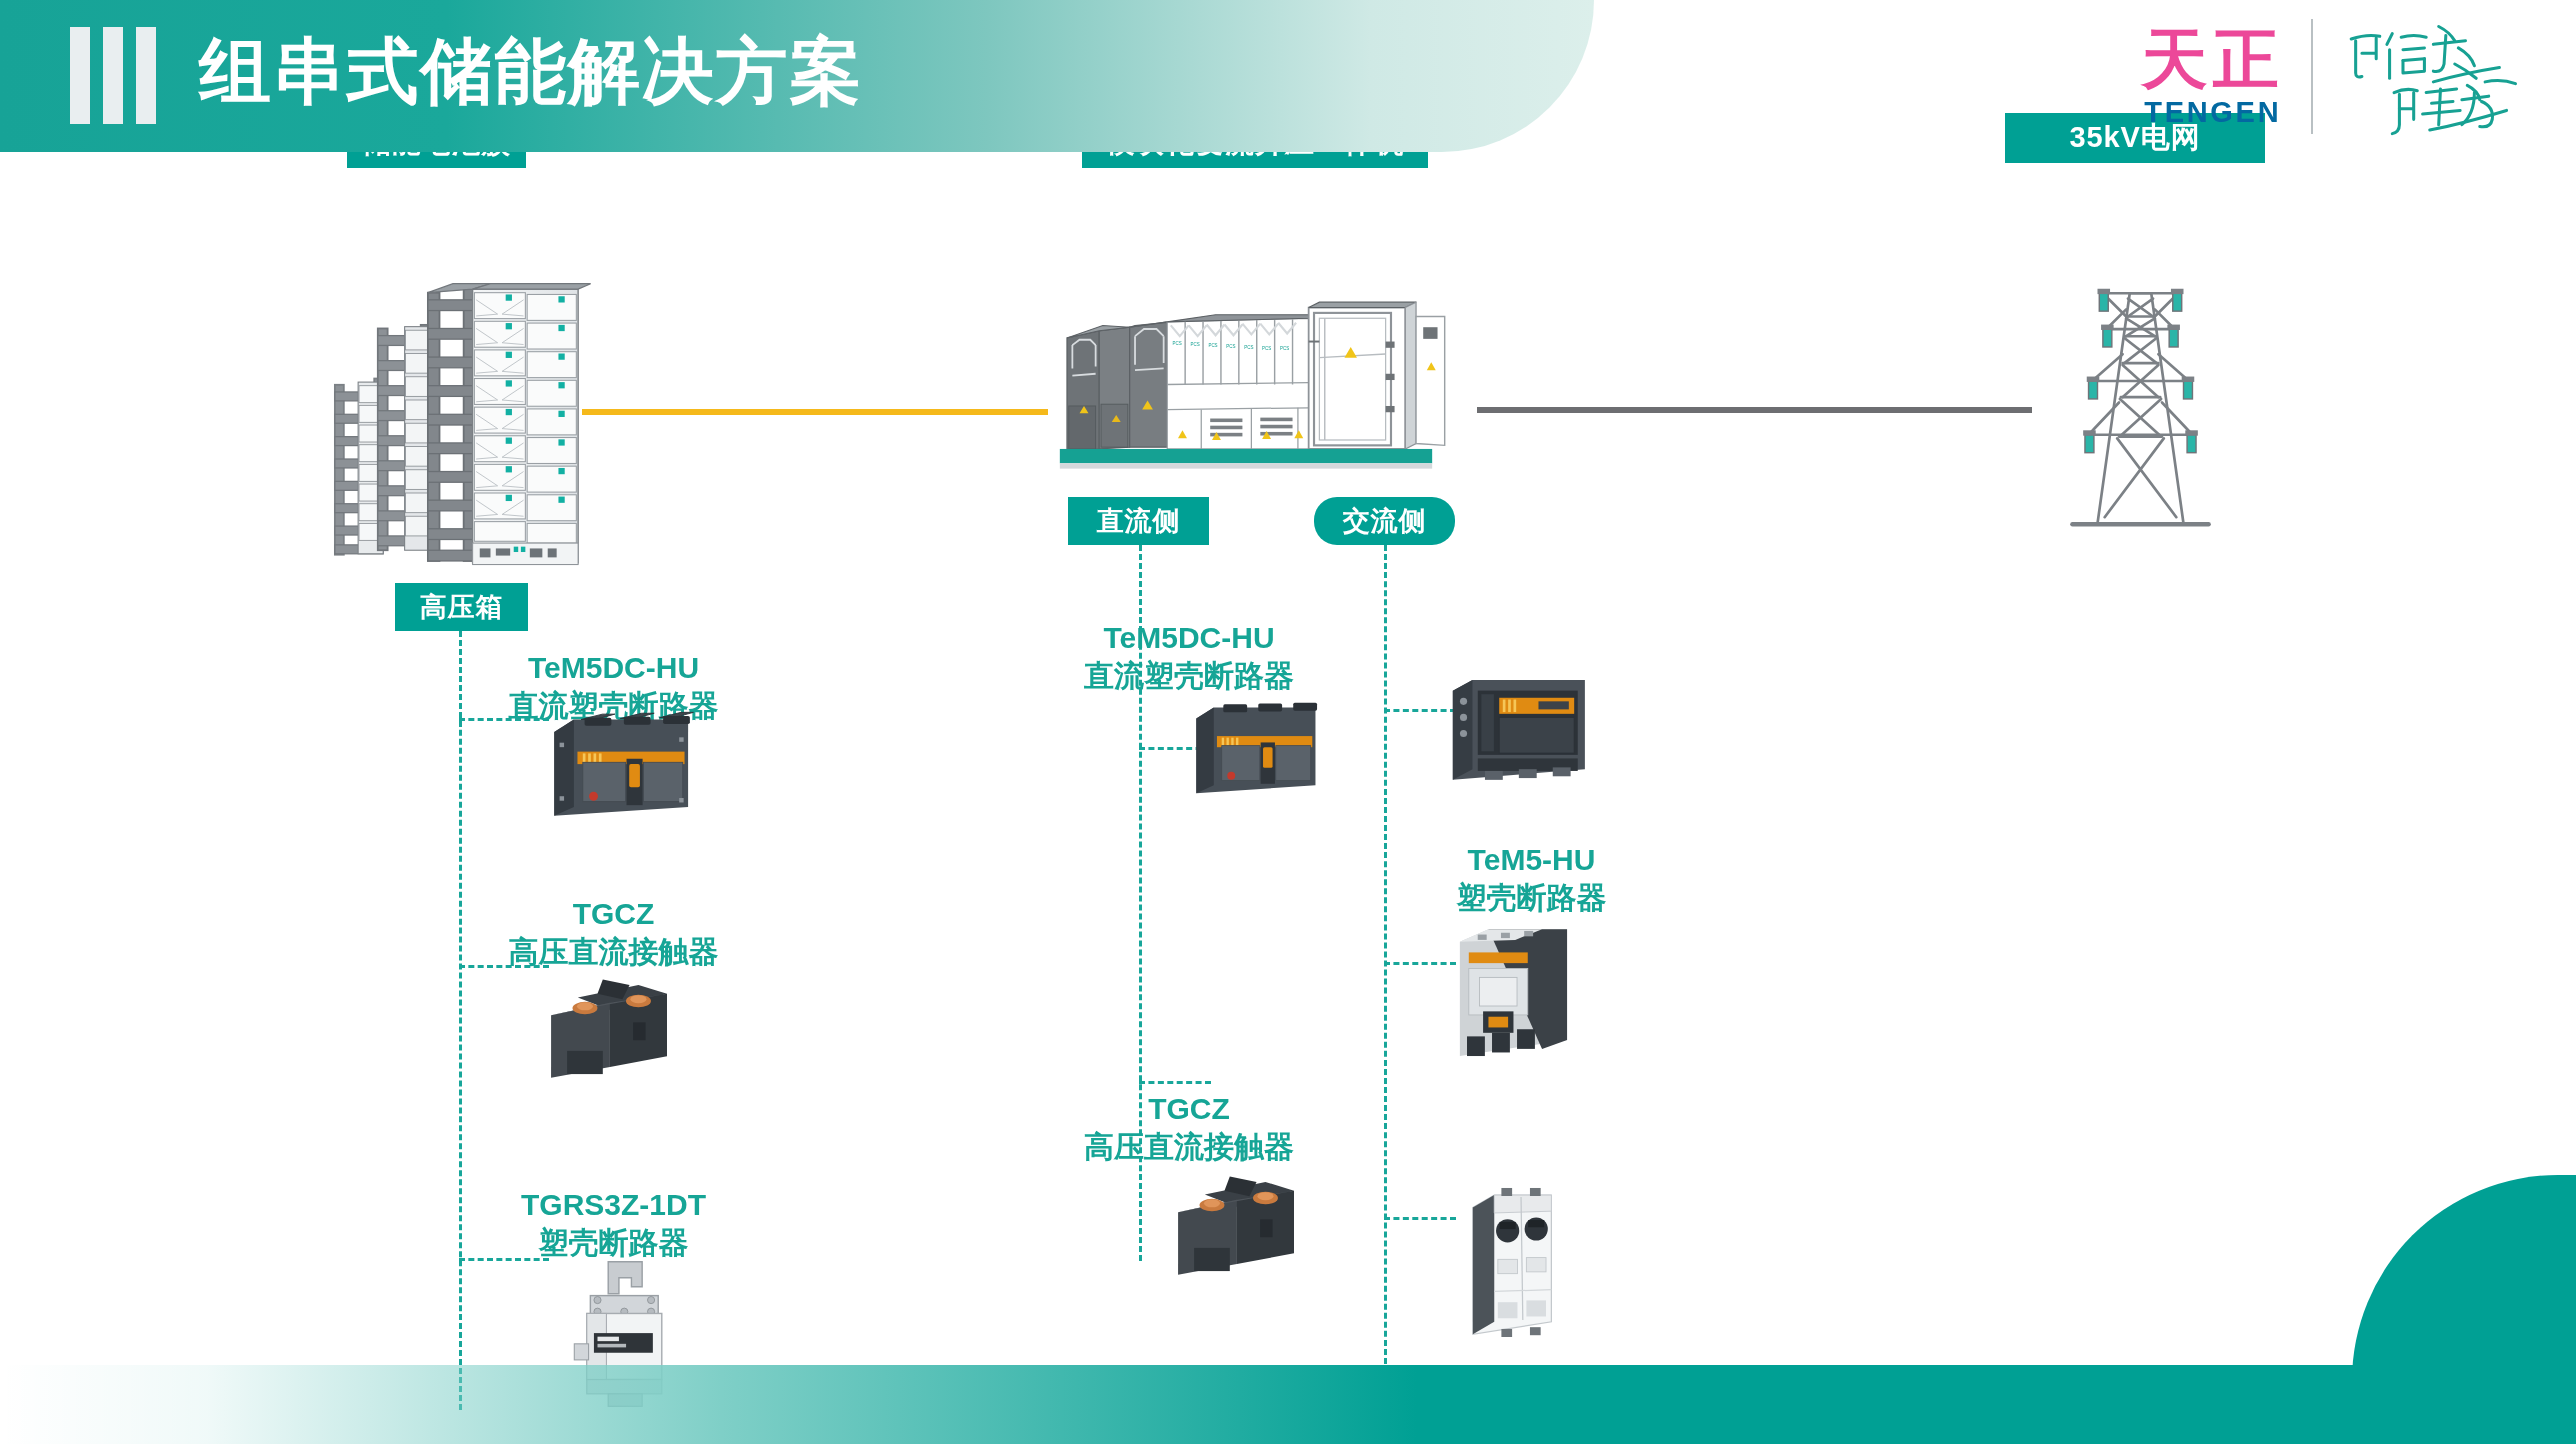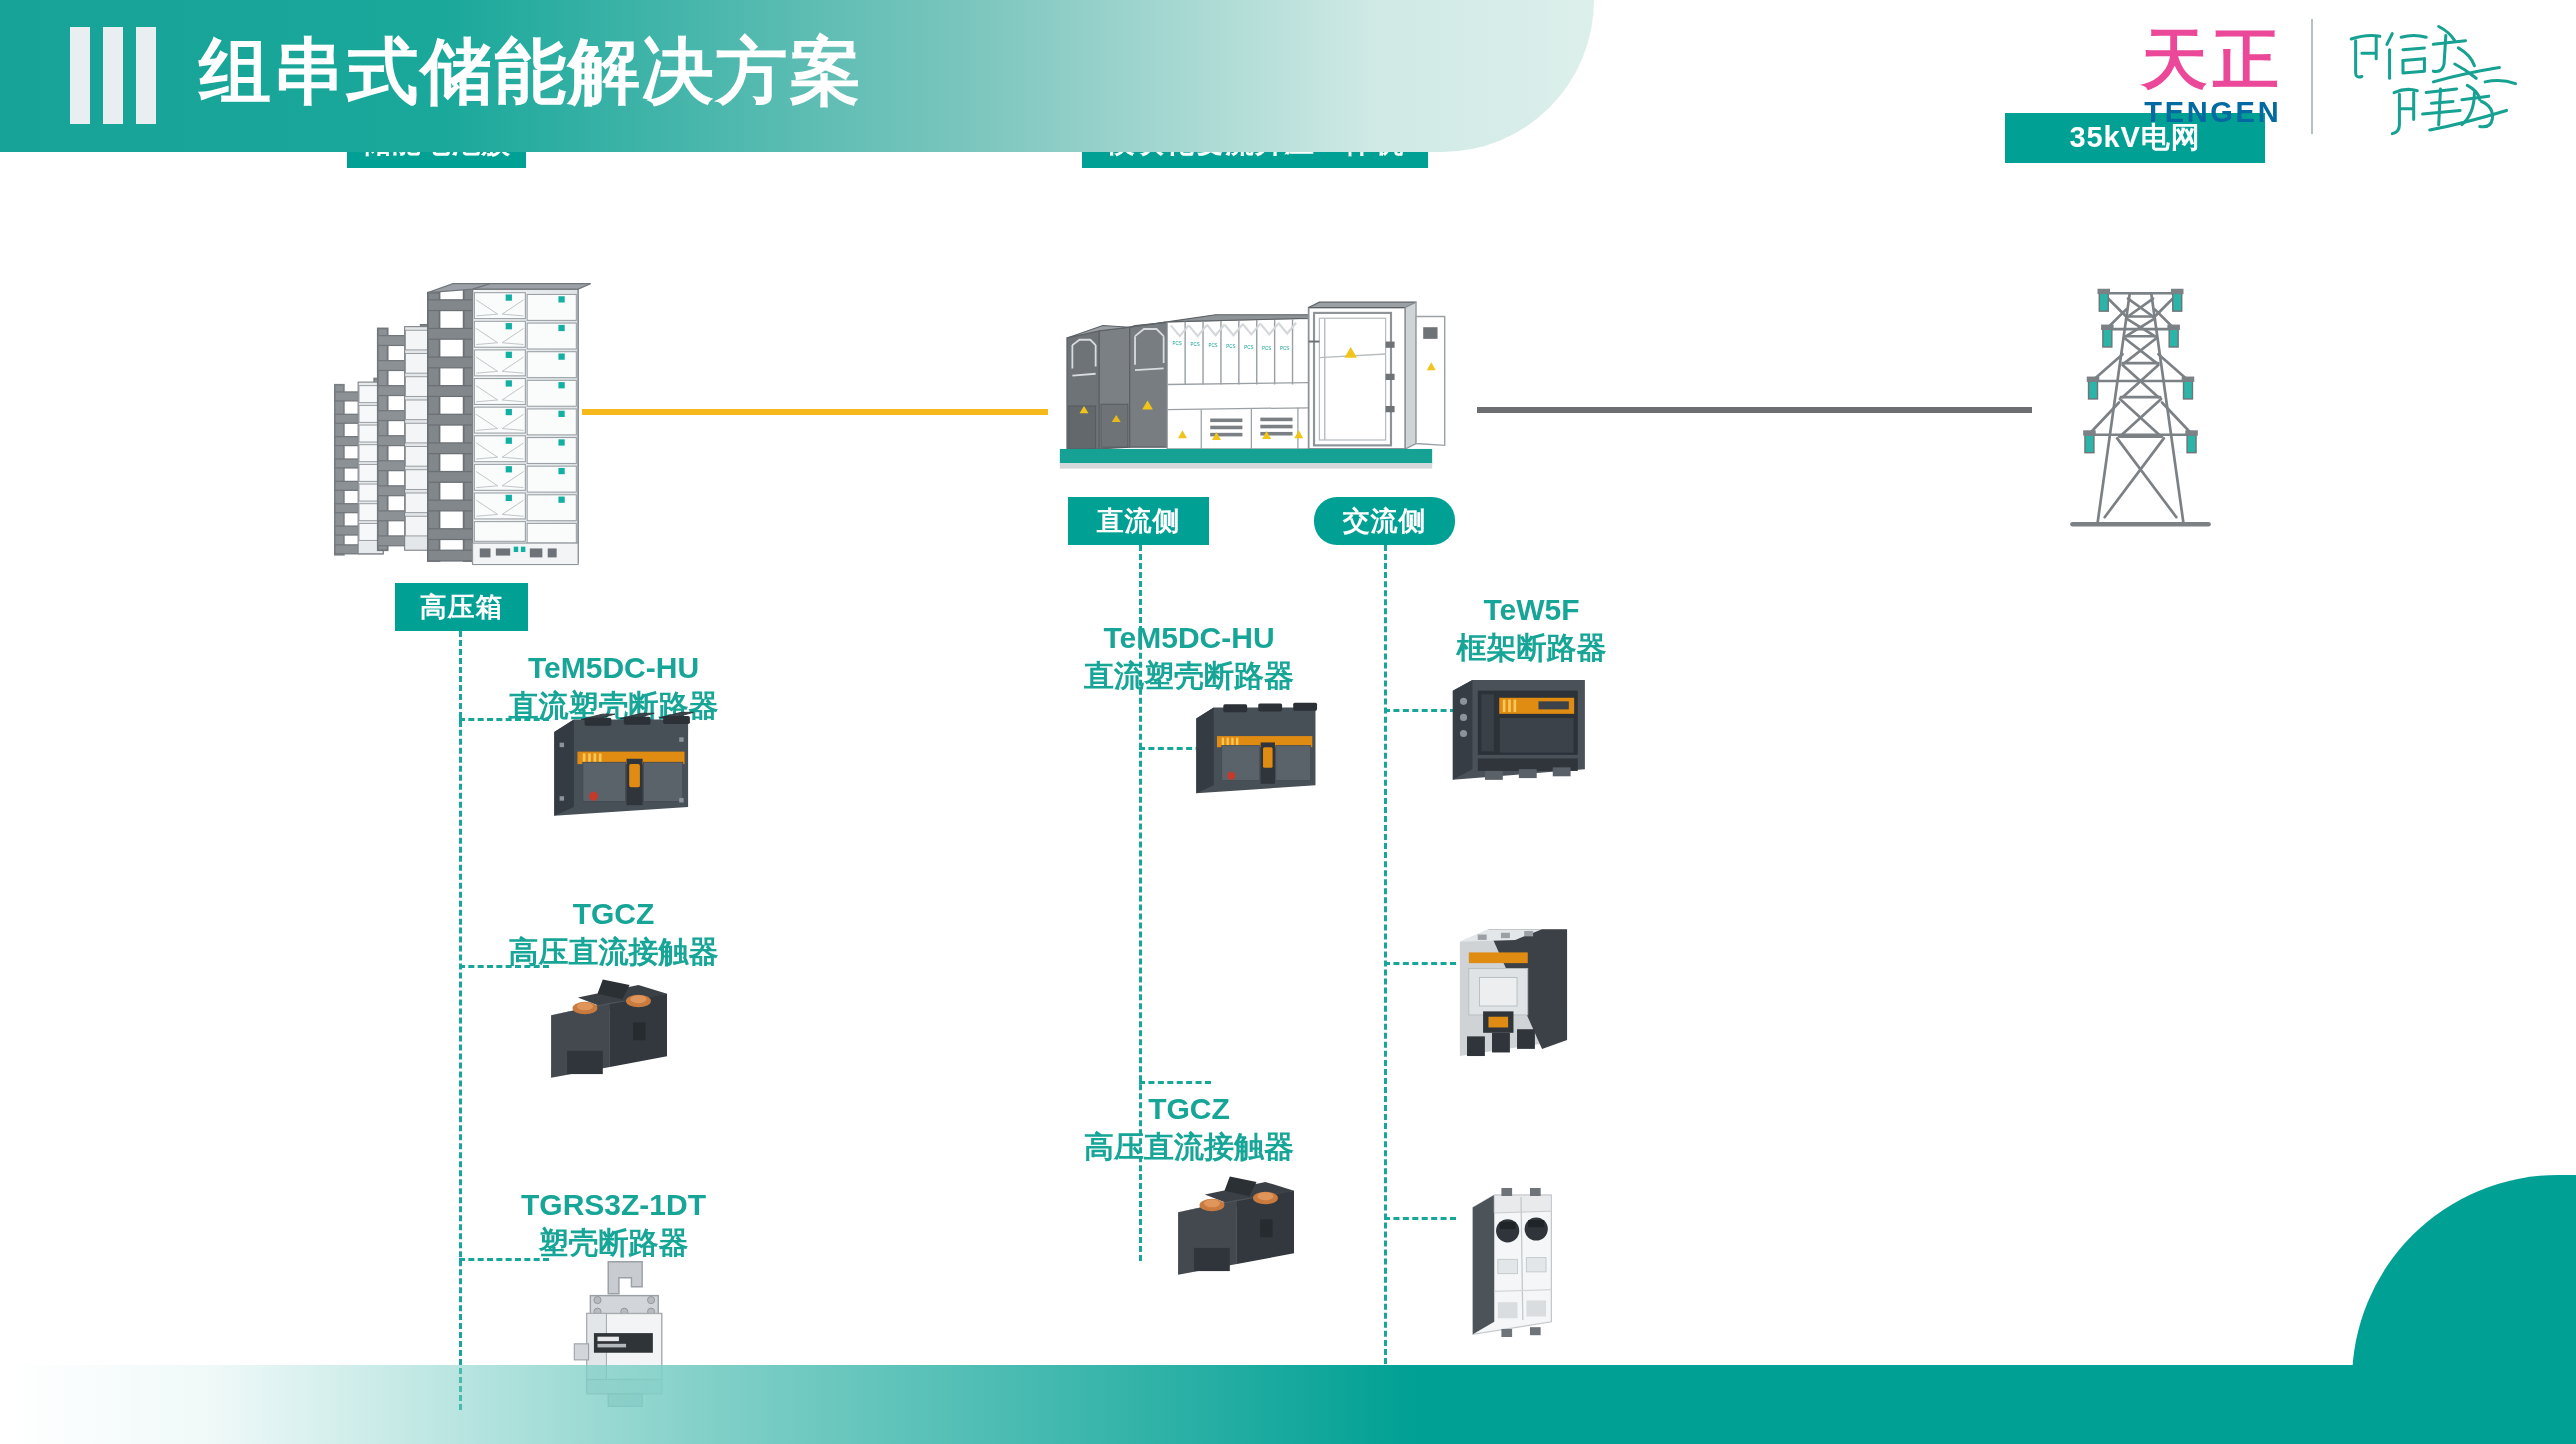--- a/index.html
+++ b/index.html
@@ -665,24 +665,20 @@
       <rect x="112" y="52" width="14" height="20" fill="#262b30"></rect>
       <rect x="38" y="84" width="40" height="26" fill="#2f353a"></rect>
     </svg>
   </div>
 
   <div class="rail" style="left:1384px; top:393px; height:828px;"></div>
   <div class="branch" style="left:1384px; top:557px; width:72px;"></div>
   <div class="branch" style="left:1384px; top:810px; width:72px;"></div>
   <div class="branch" style="left:1384px; top:1065px; width:72px;"></div>
 
-  <div class="cap" style="left:1397px; top:439px; width:269px;">
-    <span class="model">TeW5F</span>
-    <span class="desc">框架断路器</span>
-  </div>
   <div style="position:absolute; left:1433px; top:519px;">
     <svg width="161" height="116" viewBox="0 0 180 130">
       <path d="M22 22 L44 10 L170 10 L170 110 L22 122 Z" fill="#4a5159"></path>
       <path d="M22 22 L44 10 L44 110 L22 122 Z" fill="#363d44"></path>
       <rect x="50" y="22" width="112" height="72" fill="#2c3238"></rect>
       <rect x="54" y="26" width="14" height="64" fill="#394047"></rect>
       <rect x="74" y="30" width="84" height="18" fill="#e08b12"></rect>
       <g fill="#f6c657">
         <rect x="78" y="32" width="3" height="14"></rect>
           <rect x="84" y="32" width="3" height="14"></rect>
@@ -697,20 +693,24 @@
       </g>
       <rect x="50" y="98" width="112" height="14" fill="#2f353b"></rect>
       <g fill="#5a6169">
         <rect x="58" y="112" width="20" height="10"></rect>
           <rect x="96" y="110" width="20" height="10"></rect>
         <rect x="134" y="108" width="20" height="10"></rect>
       </g>
     </svg>
   </div>
 
+  <div class="cap" style="left:1397px; top:689px; width:269px;">
+    <span class="model">TeM5-HU</span>
+    <span class="desc">塑壳断路器</span>
+  </div>
   <div style="position:absolute; left:1442px; top:770px;">
     <svg width="134" height="143" viewBox="0 0 150 160">
       <path d="M20 22 L52 8 L140 8 L140 132 L20 150 Z" fill="#cfd3d6"></path>
       <path d="M52 8 L140 8 L140 132 L112 142 Z" fill="#3b4147"></path>
       <path d="M20 22 L52 8 L112 8 L82 20 Z" fill="#e4e7e9"></path>
       <rect x="30" y="34" width="66" height="12" fill="#e08b12"></rect>
       <rect x="30" y="52" width="66" height="52" fill="#dfe3e6" stroke="#b6bbbf"></rect>
       <rect x="42" y="62" width="42" height="32" fill="#eceef0" stroke="#b6bbbf"></rect>
       <rect x="46" y="100" width="34" height="24" fill="#2f353b"></rect>
       <rect x="52" y="106" width="22" height="12" fill="#e08b12"></rect>

